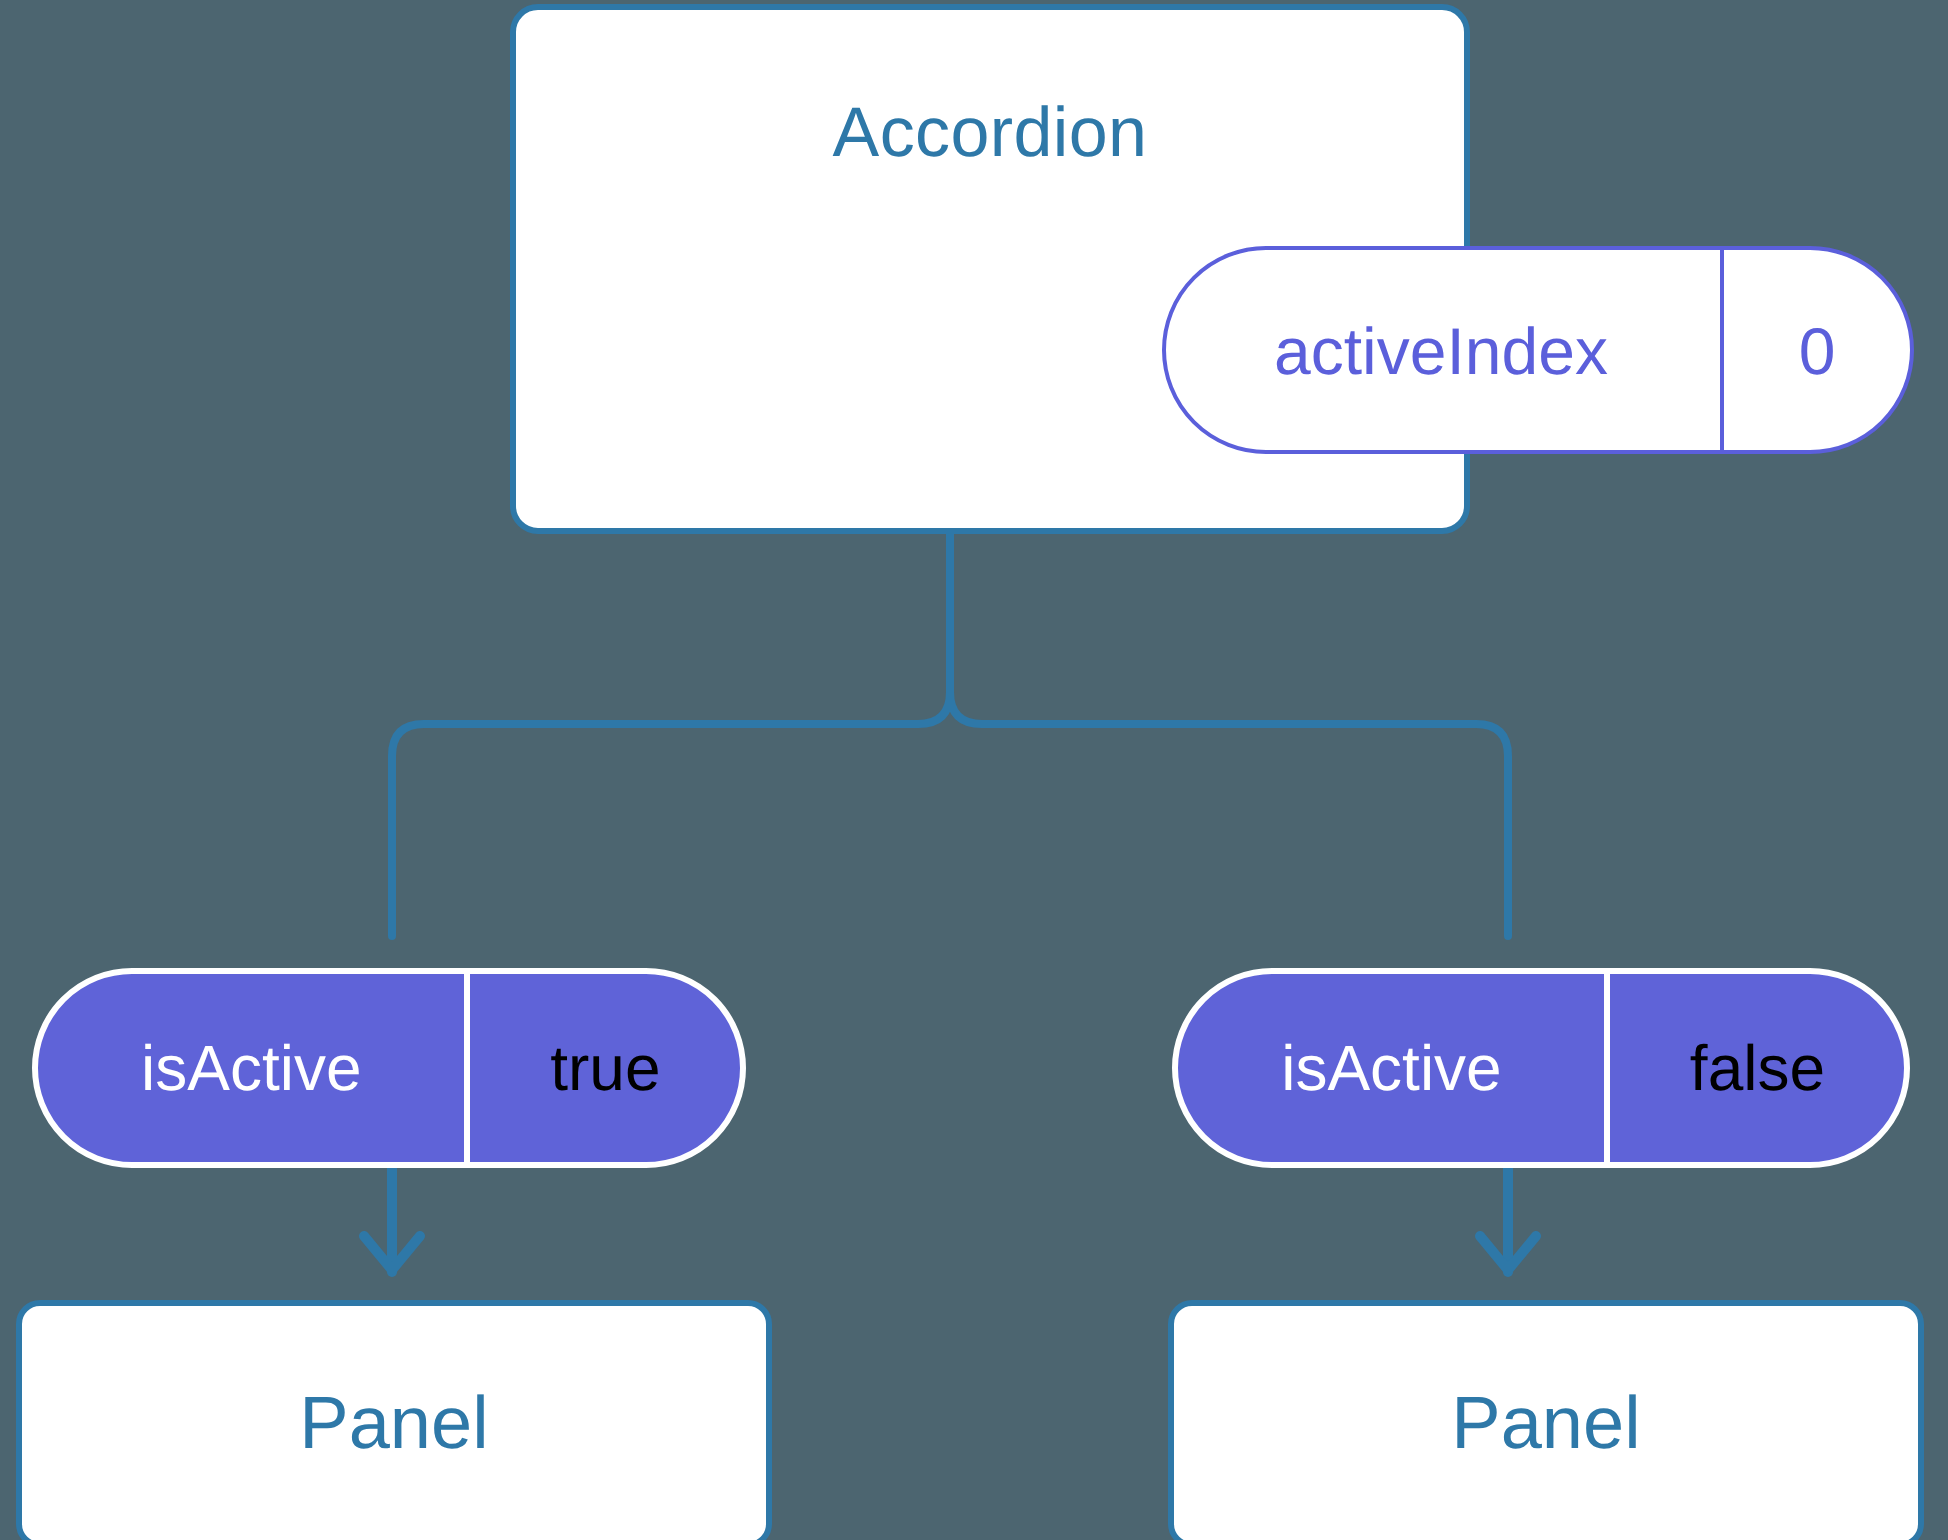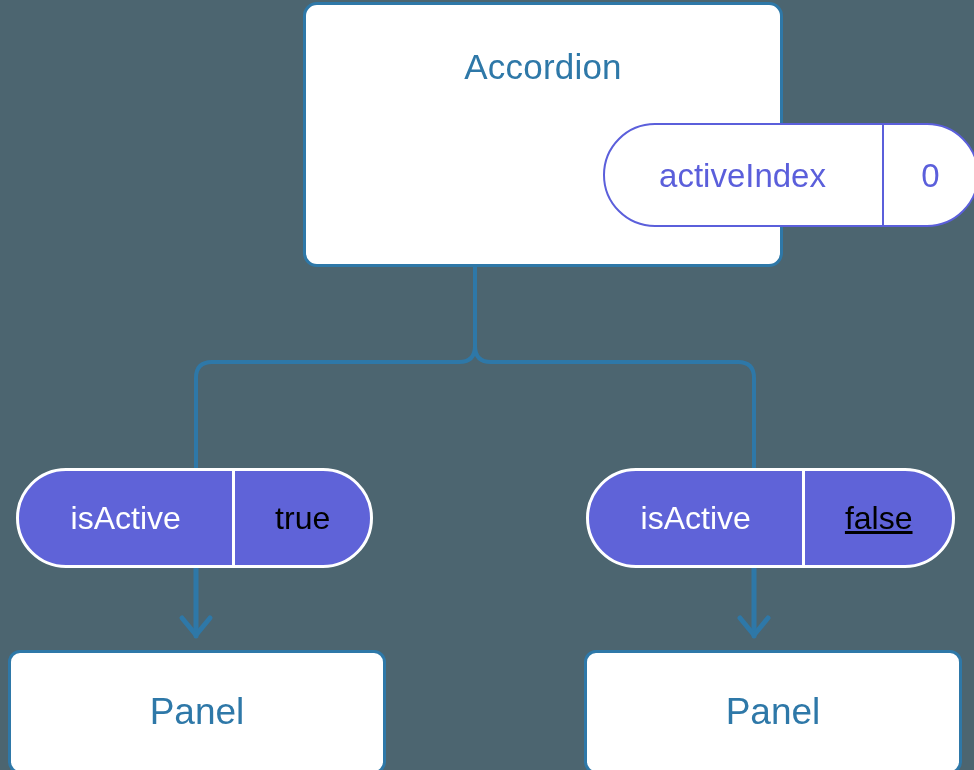--- a/index.html
+++ b/index.html
@@ -37,21 +37,20 @@
     background: #ffffff;
     border: 3px solid #2e78a8;
     border-radius: 14px;
     box-sizing: border-box;
   }
   #accordion-card {
     left: 255px;
     top: 2px;
     width: 480px;
     height: 265px;
-    margin-left: 48px;
   }
   .component-title {
     position: absolute;
     left: 0;
     right: 0;
     top: 44px;
     text-align: center;
     color: #2e78a8;
     font-size: 35px;
     font-weight: 400;
@@ -110,34 +109,35 @@
   .state-pill.outlined .pill-value {
     color: #5b5fdb;
     font-size: 33px;
     border-left: 2px solid #5b5fdb;
   }
 
   
   .state-pill.filled {
     background: #5f63d8;
     border: 3px solid #ffffff;
+    margin-top: 16px;
   }
   .state-pill.filled .pill-key {
     color: #ffffff;
     font-size: 32px;
   }
   .state-pill.filled .pill-value {
     color: #000000;
     font-size: 32px;
     border-left: 3px solid #ffffff;
   }
 
   
   #pill-active-index {
-    left: 297px;
+    left: 323px;
     top: 118px;
     width: 376px;
     height: 104px;
   }
   #pill-active-index .pill-key   { width: 280px; padding-right: 2px; }
   #pill-active-index .pill-value { width: 96px; }
 
   
   #pill-is-active-left {
     left: 16px;
@@ -149,21 +149,21 @@
   #pill-is-active-left .pill-value { width: 140px; }
 
   
   #pill-is-active-right {
     left: 586px;
     top: 468px;
     width: 369px;
     height: 100px;
   }
   #pill-is-active-right .pill-key   { width: 217px; }
-  #pill-is-active-right .pill-value { width: 152px; text-decoration: underline; }
+  #pill-is-active-right .pill-value { width: 152px; }
 </style>
 </head>
 <body>
 
 <div id="stage">
 
   <svg id="connectors" viewBox="0 0 974 770" width="974" height="770" xmlns="http://www.w3.org/2000/svg">
 
     <path d="M 475 267
              L 475 346

